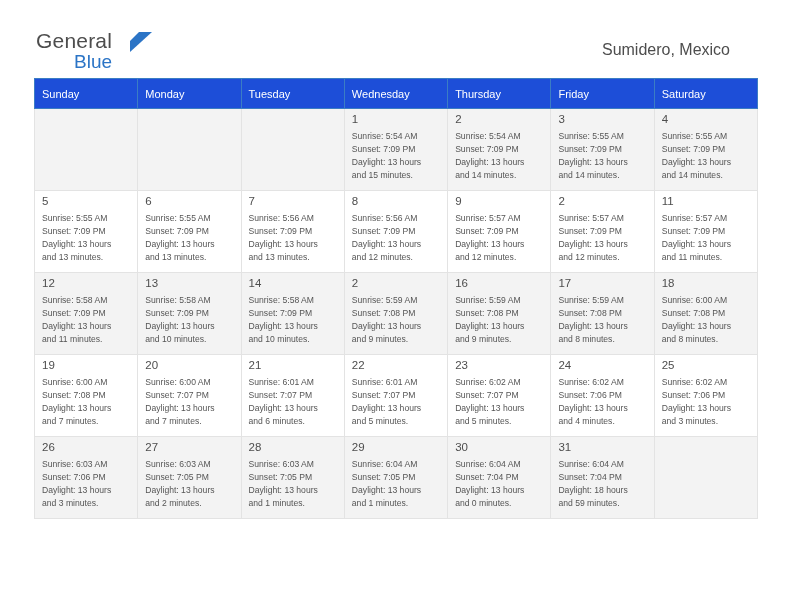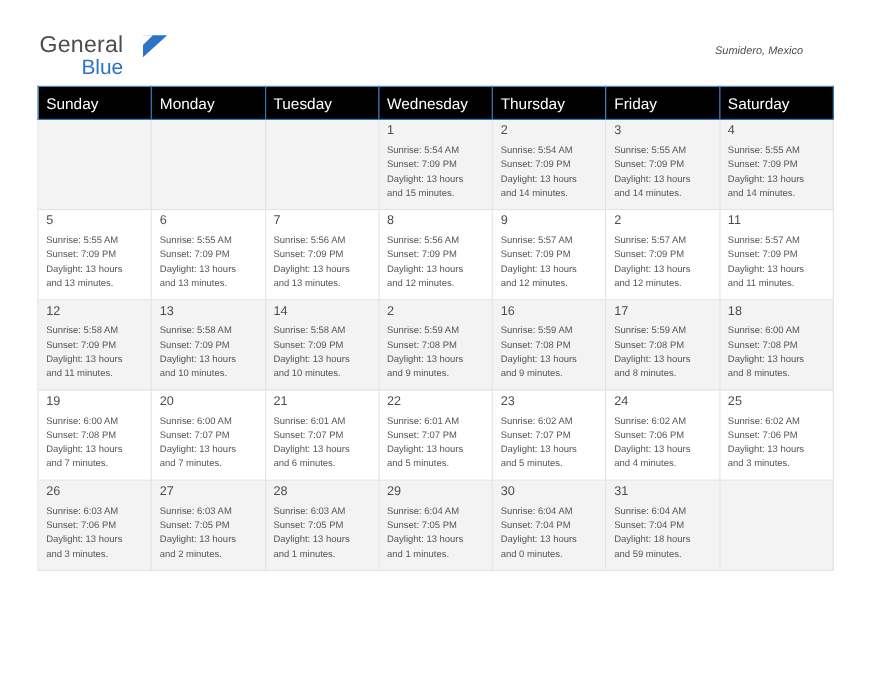--- a/index.html
+++ b/index.html
@@ -68,37 +68,36 @@
   }
   .title-block {
     text-align: right;
   }
   .cal-title {
     font-size: 27px;
     color: #4d4d4d;
     line-height: 1.1;
   }
   .cal-subtitle {
-    font-size: 10px;
+    font-size: 16px;
     color: #4d4d4d;
     margin-top: 11px;
-    font-style: italic;
   }
 
   
   table.calendar {
     border-collapse: collapse;
     width: 724px;
     table-layout: fixed;
     margin-top: 10px;
   }
   table.calendar th {
-    background: #000000;
+    background: #1d4ed8;
     color: #ffffff;
-    font-size: 14px;
+    font-size: 11px;
     font-weight: normal;
     text-align: left;
     padding: 5px 0 5px 7px;
     height: 19px;
     border: 1px solid #3b7dc4;
   }
   table.calendar td {
     vertical-align: top;
     border: 1px solid #e3e3e3;
     padding: 4px 6px 7px 7px;

